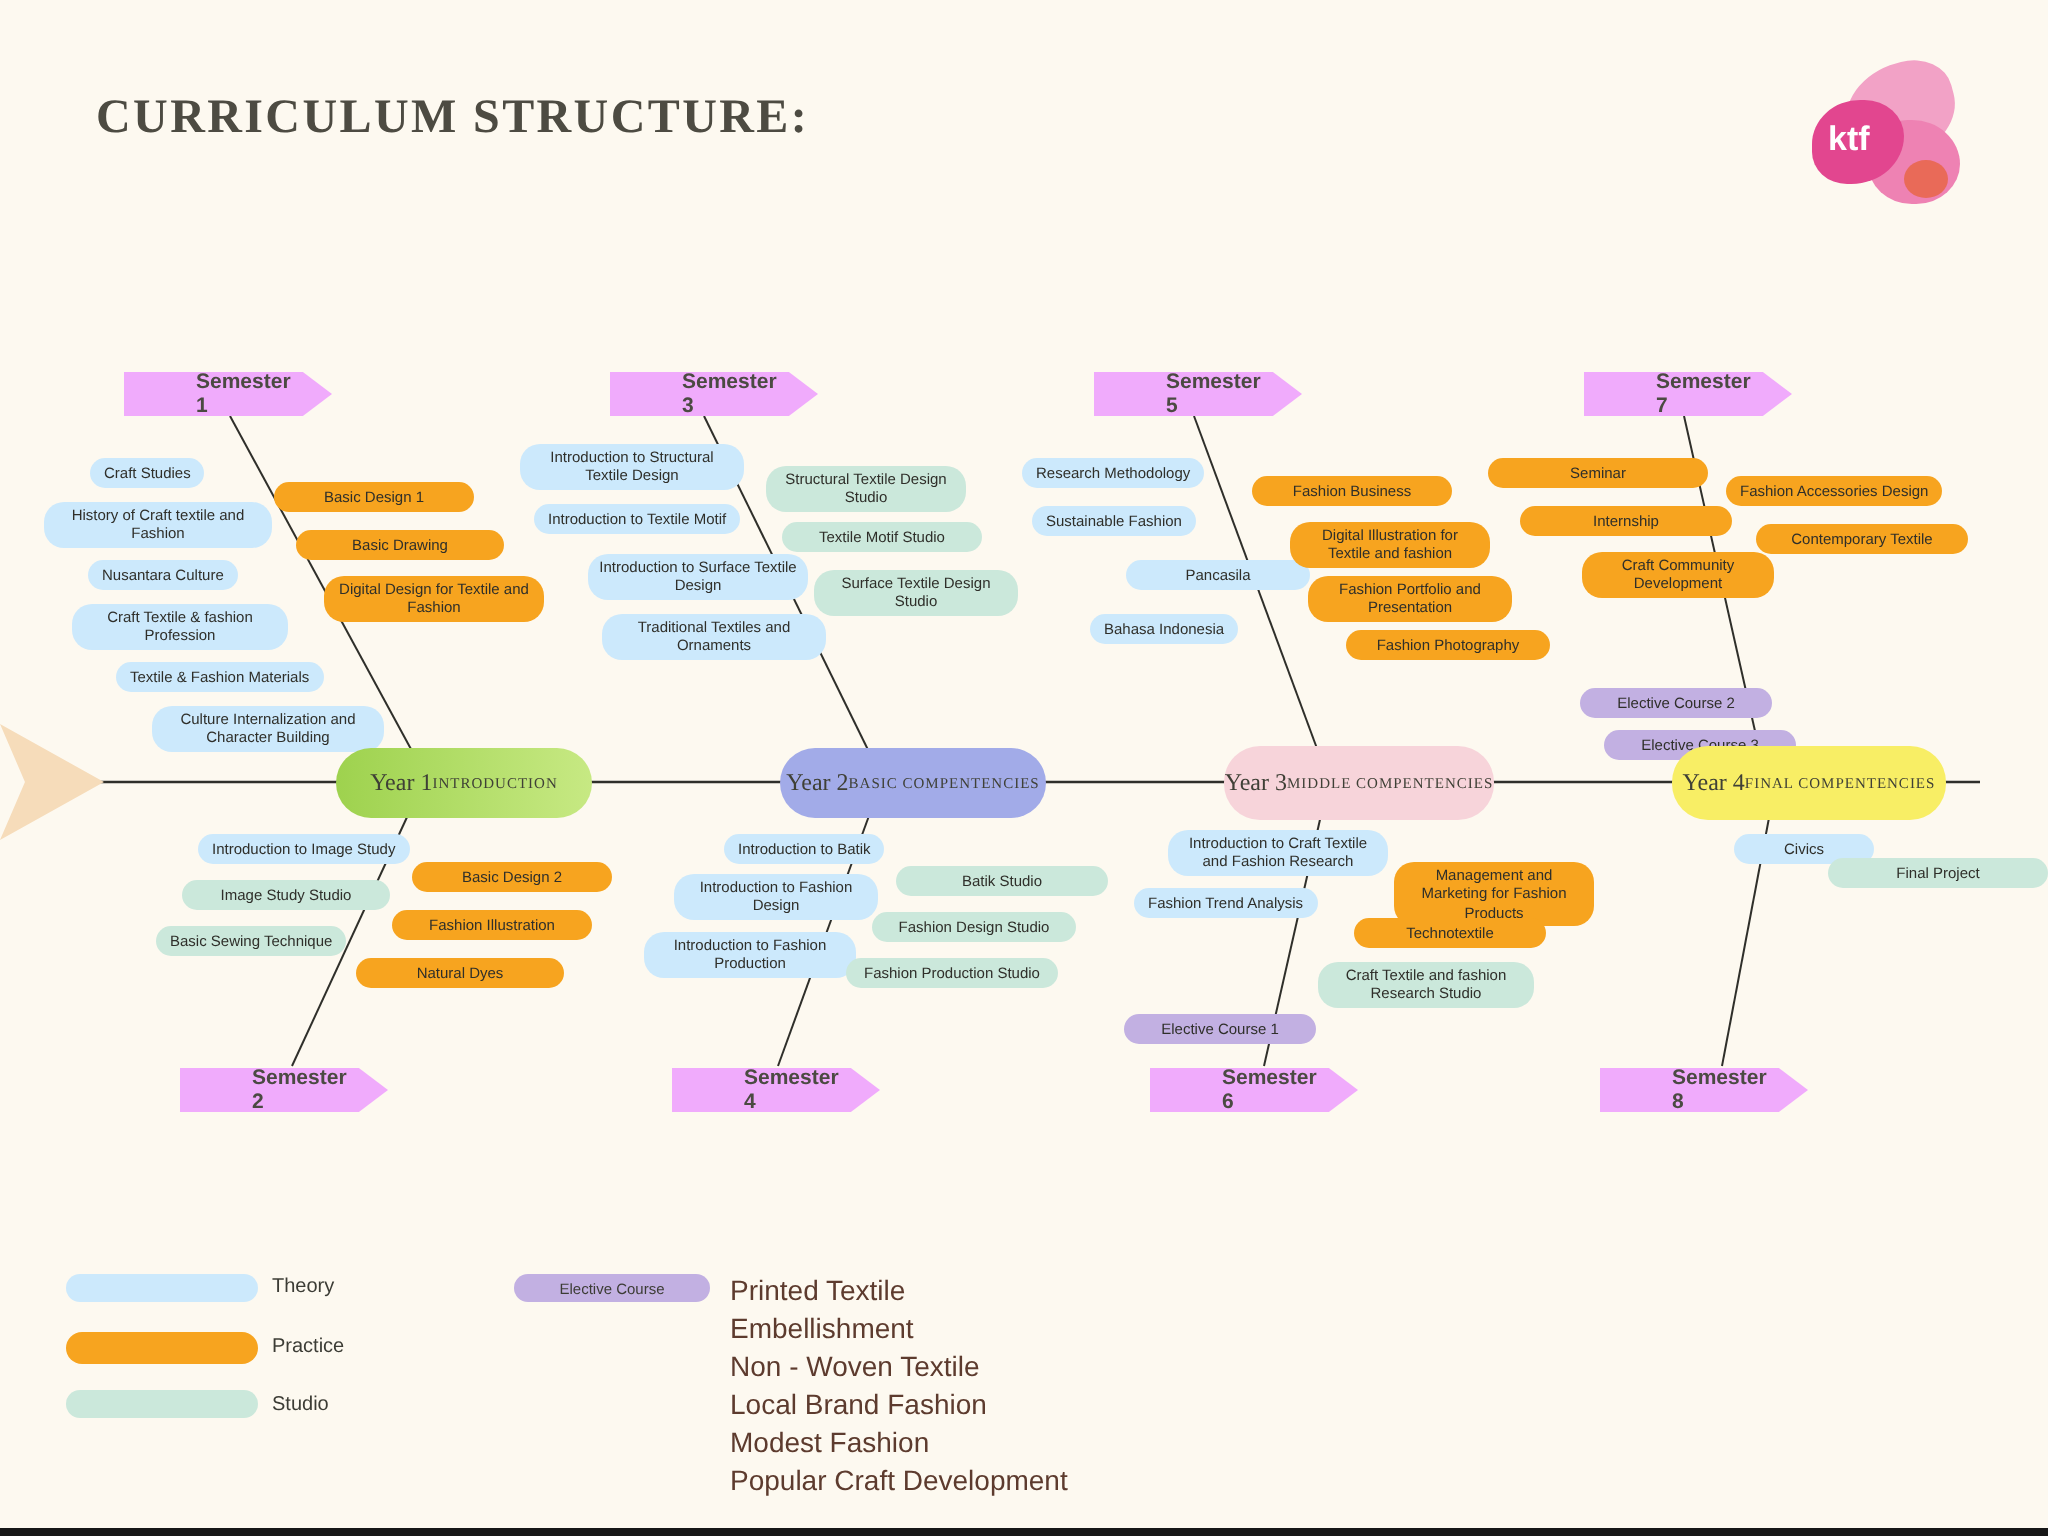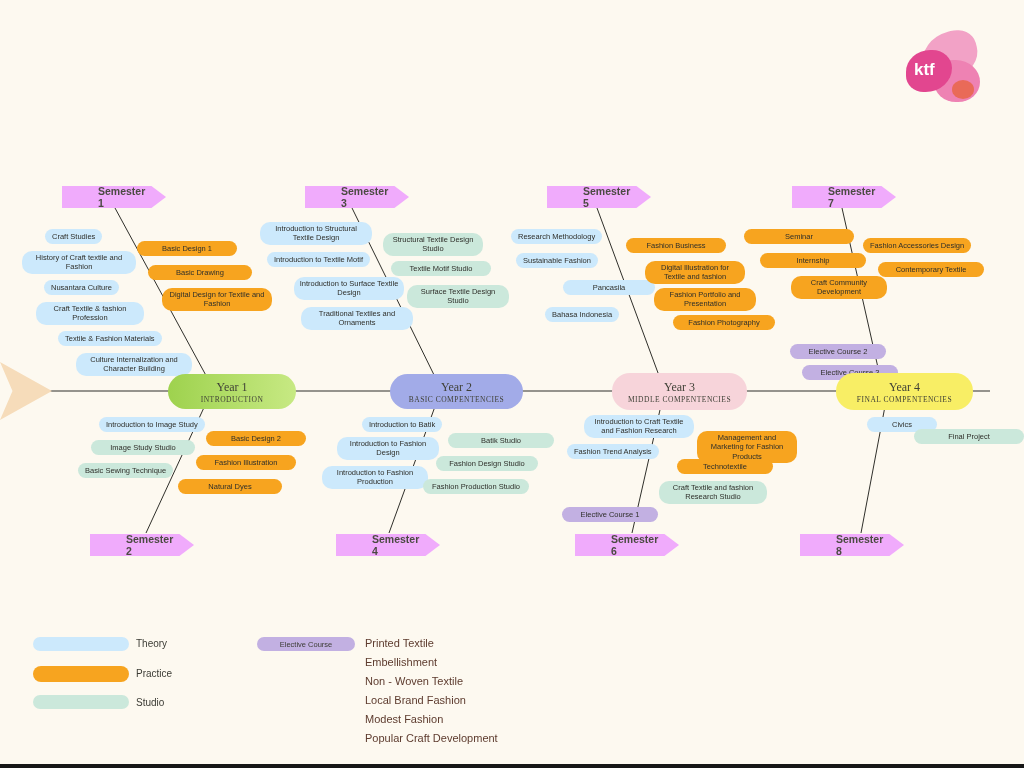--- a/index.html
+++ b/index.html
@@ -21,45 +21,46 @@
   svg.lines { position:absolute; left:0; top:0; z-index:1; }
 
   .head-arrow { position:absolute; left:0; top:362px; width:52px; height:58px; background:#f6dcba; z-index:1;
                 clip-path:polygon(0 0,100% 50%,0 100%,24% 50%); }
 
   .banner { position:absolute; width:104px; height:22px; background:#f0abfc; z-index:2;
             clip-path:polygon(0 0,86% 0,100% 50%,86% 100%,0 100%);
             display:flex; align-items:center; justify-content:center; padding-right:14px;
             font-size:10.5px; font-weight:600; color:#4b4a42;padding-left:36px; }
 
-  .year-pill { position:absolute; z-index:3; display:flex; flex-direction:column; align-items:center; justify-content:center;
+  .year-pill { position:absolute; z-index:3; display:flex; align-items:center; justify-content:center;
                border-radius:18px; color:#3f4036; font-family:"Liberation Serif",serif; }
   .year-pill .yname { font-size:12px; }
   .year-pill .ysub  { font-size:7.5px; letter-spacing:.5px; }
 
   .pill { position:absolute; z-index:2; font-size:7.5px; line-height:1.25; color:#2f2f2a;
           padding:3px 7px; border-radius:9px; text-align:center; white-space:nowrap; }
   .pill.wrap { white-space:normal; padding:2px 5px; border-radius:10px; }
   .theory   { background:#cce9fc; }
   .practice { background:#f7a41f; }
   .studio   { background:#cbe8db; }
   .elective { background:#c2b0e2;margin-top:40px; }
 
   .legend-swatch { position:absolute; border-radius:8px; z-index:2; }
   .legend-label  { position:absolute; font-size:10px; color:#3c3c35; z-index:2;text-align:center; }
   .elective-pill { position:absolute; z-index:2; width:98px; height:14px; background:#c2b0e2; border-radius:8px;
                    display:flex; align-items:center; justify-content:center; font-size:7.5px; color:#3c3c35; }
-  .elective-item { position:absolute; left:365px; font-size:11px; color:#5d3b2e; z-index:2; }
+  .elective-item { position:absolute; left:365px; font-size:14px; color:#5d3b2e; z-index:2; }
 
   .bottom-bar { position:absolute; left:0; top:764px; width:1024px; height:4px; background:#171717; }
 </style>
 </head>
 <body>
 
 <div class="title">
+  <div>CURRICULUM STRUCTURE:</div>
 </div>
 
 <div class="logo">
   <div class="blob b1"></div>
   <div class="blob b2"></div>
   <div class="blob b3"></div>
   <div class="blob b4"></div>
   <span class="logo-text">ktf</span>
 </div>
 

